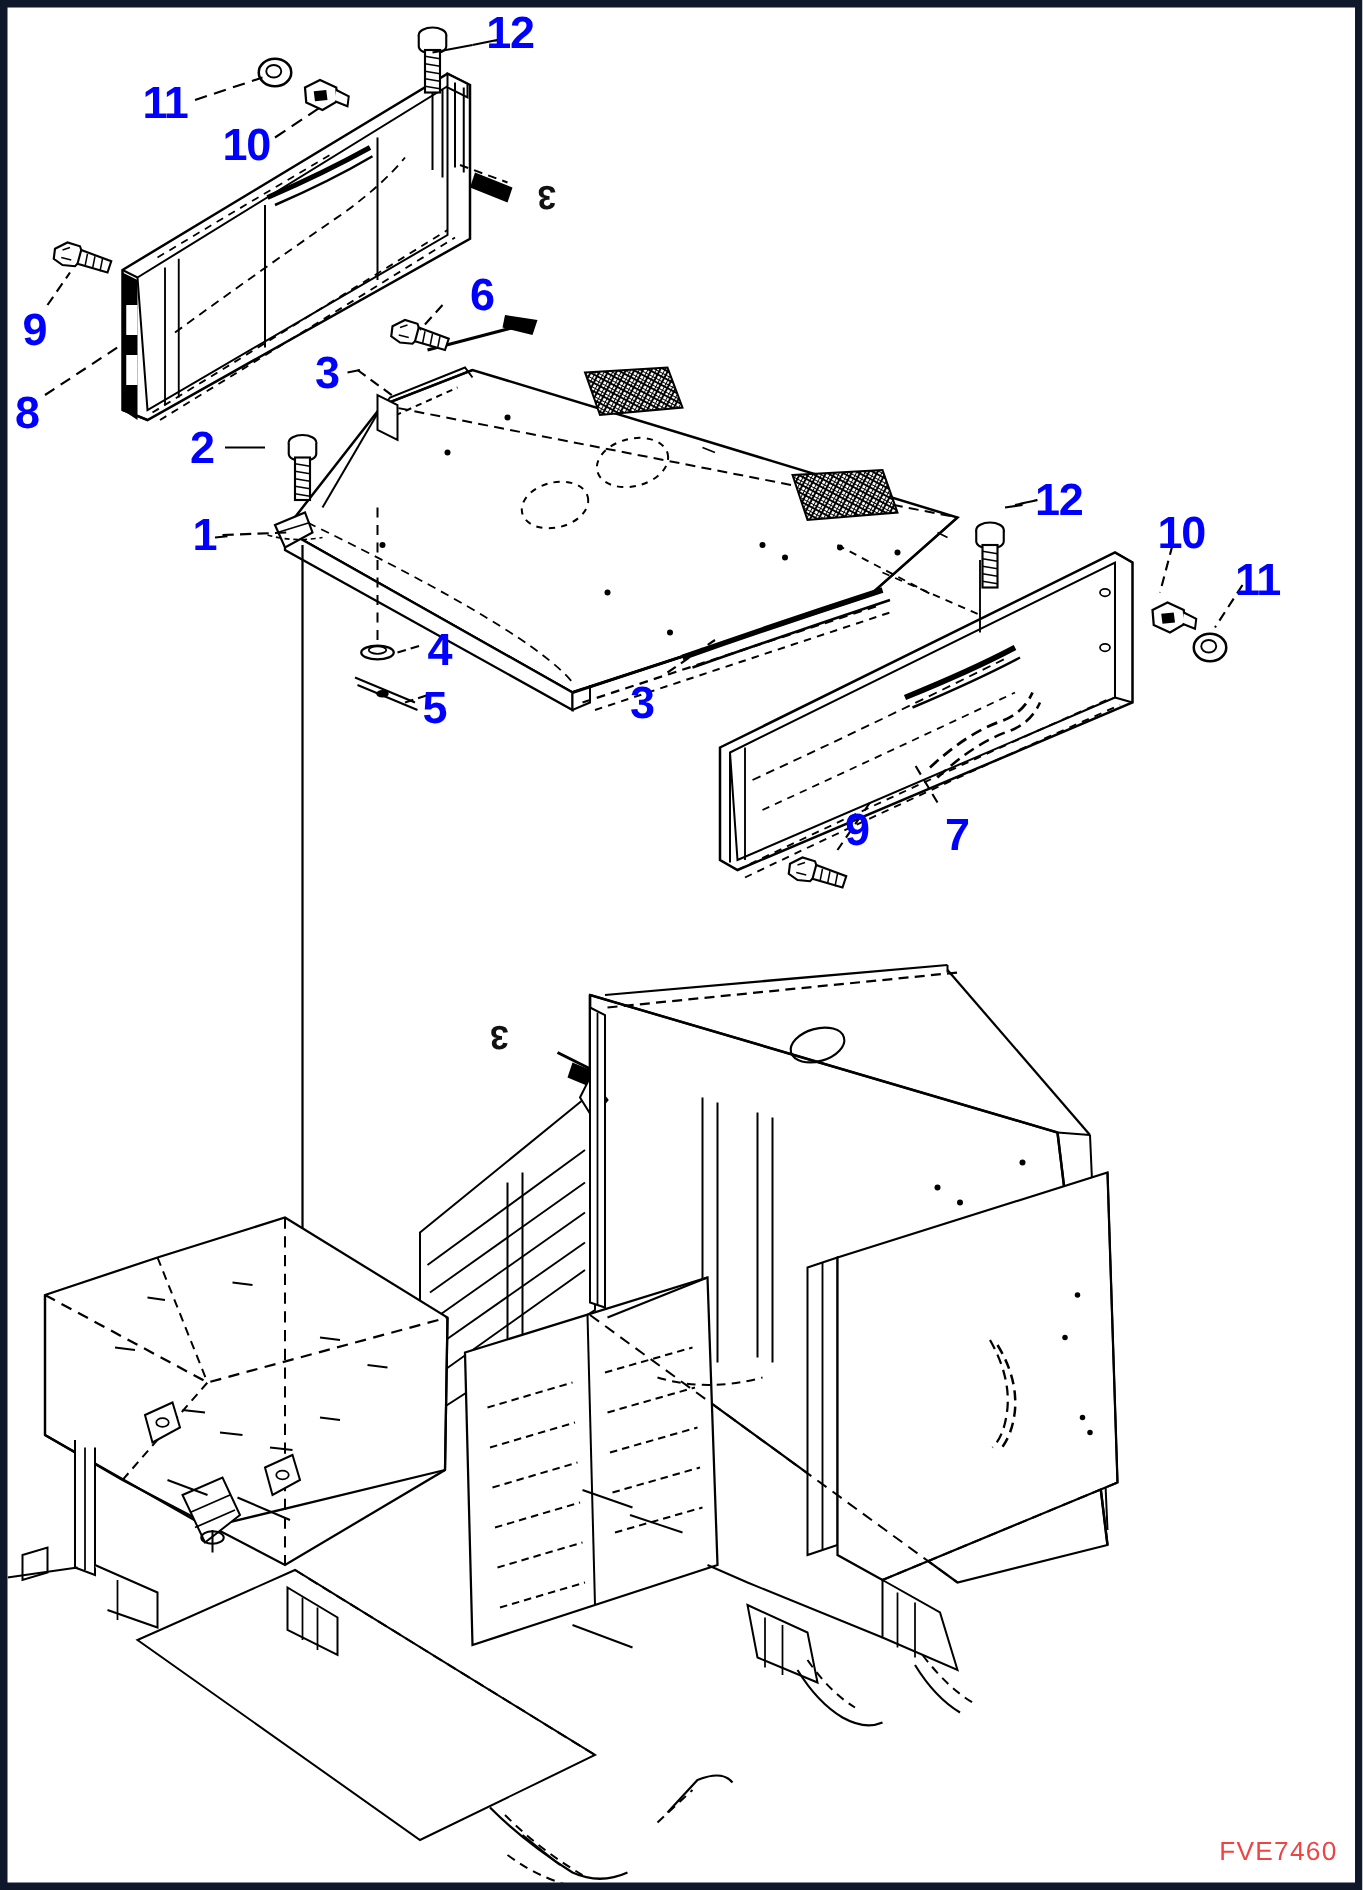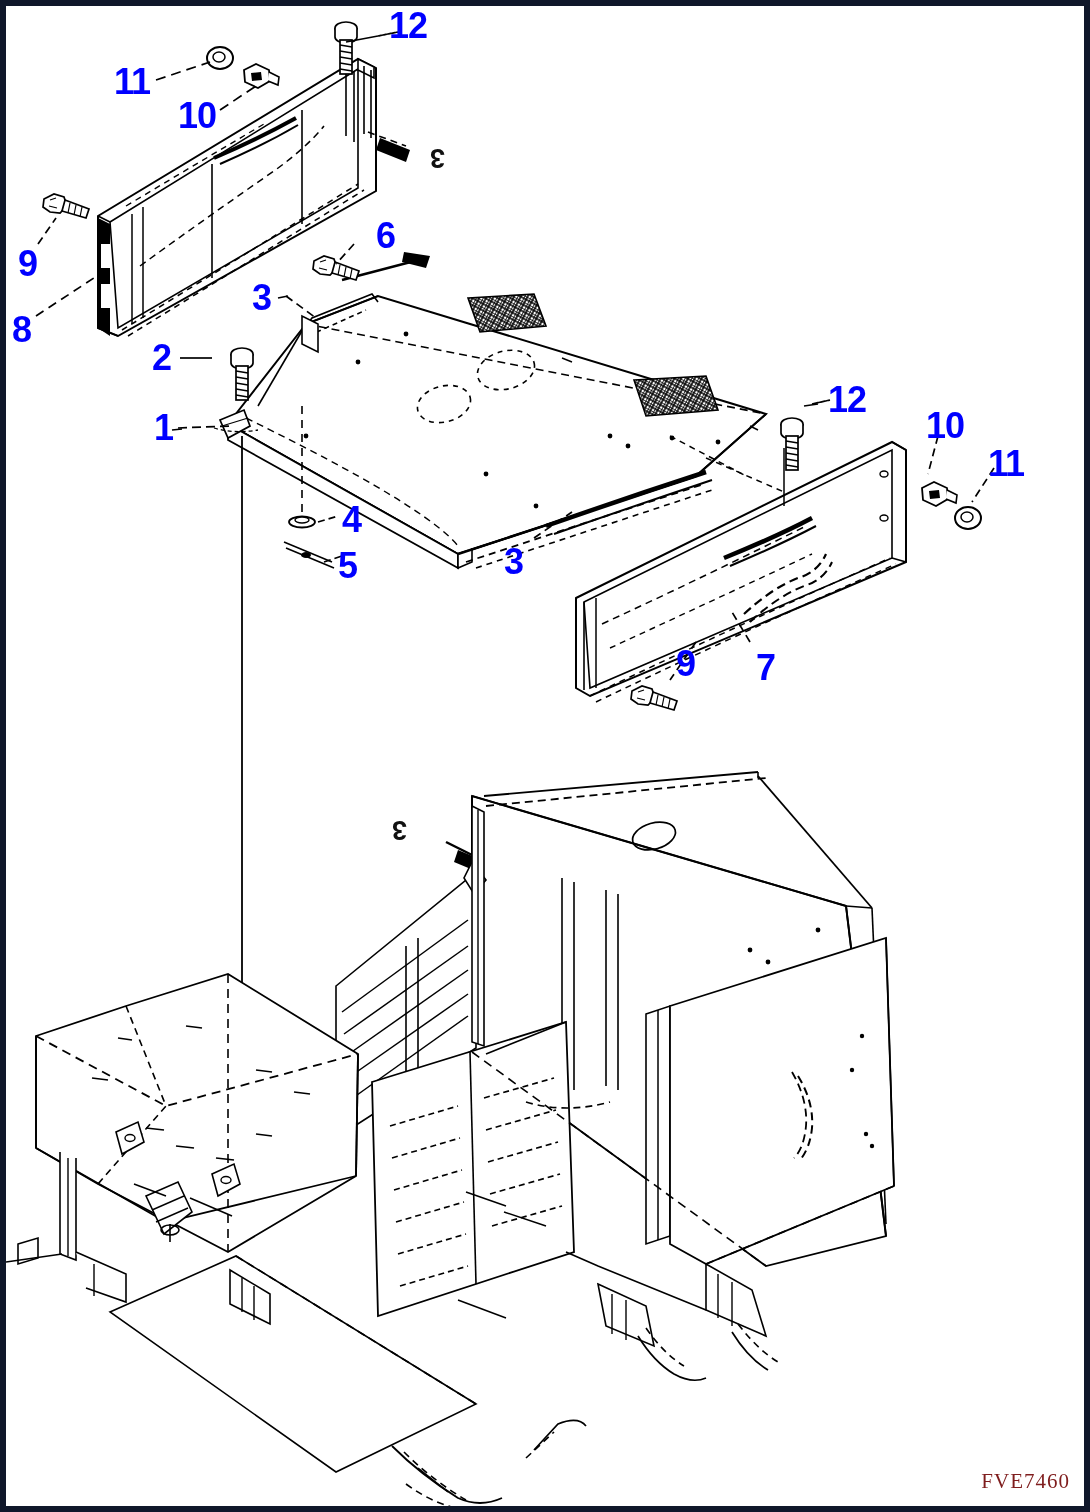--- a/index.html
+++ b/index.html
@@ -36,24 +36,24 @@
     line-height: 36px;
     letter-spacing: -1px;
     white-space: nowrap;
     -webkit-user-select: none;
     user-select: none;
   }
   #drawing-code {
     position: absolute;
     right: 14px;
     bottom: 12px;
-    font-family: Liberation Serif, serif;
+    font-family: Liberation Sans, sans-serif;
     font-size: 21px;
     letter-spacing: 1px;
-    color: #7f1d1d;
+    color: #ef4444;
     white-space: nowrap;
   }
   .rot180 {
     display: inline-block;
     transform: rotate(180deg);
   }
   .code-marker {
     position: absolute;
     font-family: "Liberation Sans", sans-serif;
     font-size: 27px;

